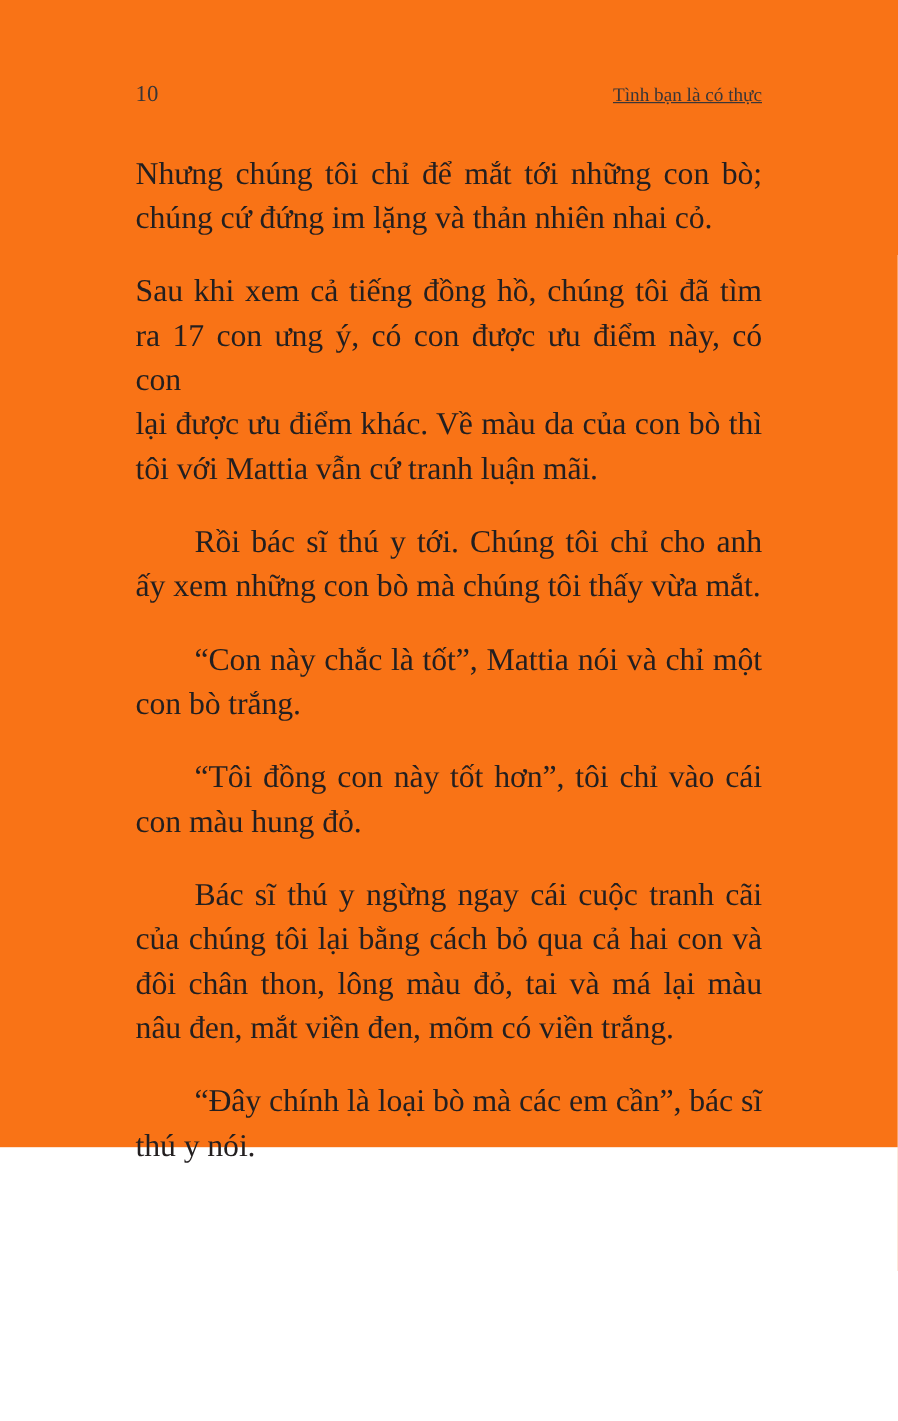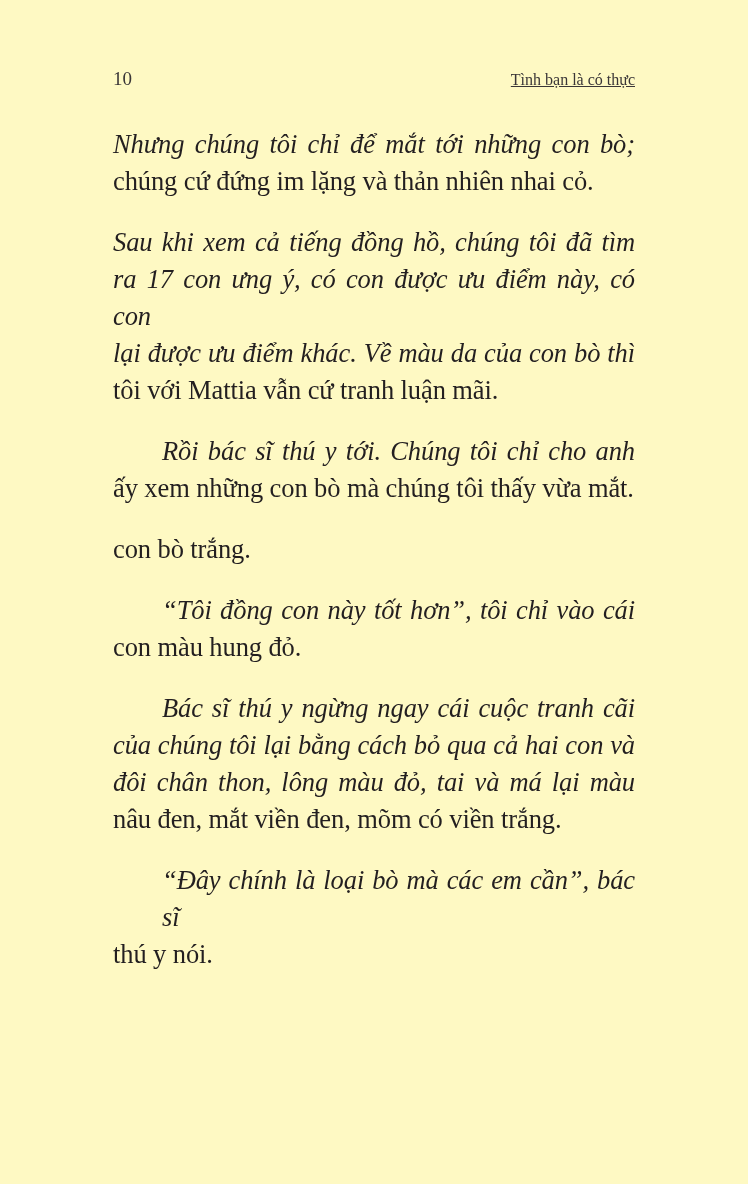--- a/index.html
+++ b/index.html
@@ -12,22 +12,22 @@
       height: 1184px;
       position: relative;
       overflow: hidden;
       font-family: "Liberation Serif", "DejaVu Serif", serif;
       color: #231f20;
     }
     .page {
       position: absolute;
       left: 0; top: 0;
       width: 748px;
-      height: 1184px;
-      background: #fef9c3;
+      height: 956px;
+      background: #f97316;
     }
     .running-header {
       position: absolute;
       top: 68px;
       left: 113px;
       right: 113px;
       height: 24px;
       display: flex;
       justify-content: space-between;
       align-items: baseline;
@@ -49,21 +49,20 @@
       text-align: justify;
       text-align-last: left;
       letter-spacing: -0.1px;
     }
     .para.first { text-indent: 0; }
     .line { display: block; white-space: nowrap; }
     .para .line.just {
       text-align: justify;
       text-align-last: justify;
       white-space: normal;
-      font-style: italic;
     }
   </style>
 </head>
 <body>
 
 <div class="page">
 
   <div class="running-header">
     <span class="page-number">10</span>
     <span class="running-title">Tình bạn là có thực</span>
@@ -82,20 +81,21 @@
       <span class="line just">lại được ưu điểm khác. Về màu da của con bò thì</span>
       <span class="line">tôi với Mattia vẫn cứ tranh luận mãi.</span>
     </p>
 
     <p class="para">
       <span class="line just" style="padding-left:49px">Rồi bác sĩ thú y tới. Chúng tôi chỉ cho anh</span>
       <span class="line">ấy xem những con bò mà chúng tôi thấy vừa mắt.</span>
     </p>
 
     <p class="para">
+      <span class="line just" style="padding-left:49px">“Con này chắc là tốt”, Mattia nói và chỉ một</span>
       <span class="line">con bò trắng.</span>
     </p>
 
     <p class="para">
       <span class="line just" style="padding-left:49px">“Tôi đồng con này tốt hơn”, tôi chỉ vào cái</span>
       <span class="line">con màu hung đỏ.</span>
     </p>
 
     <p class="para">
       <span class="line just" style="padding-left:49px">Bác sĩ thú y ngừng ngay cái cuộc tranh cãi</span>

